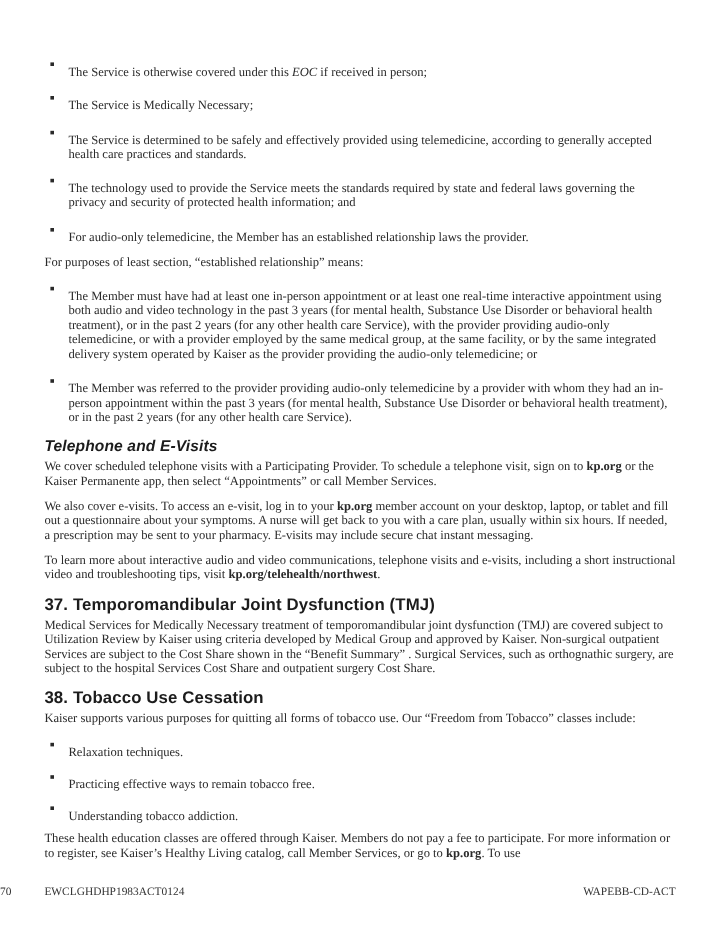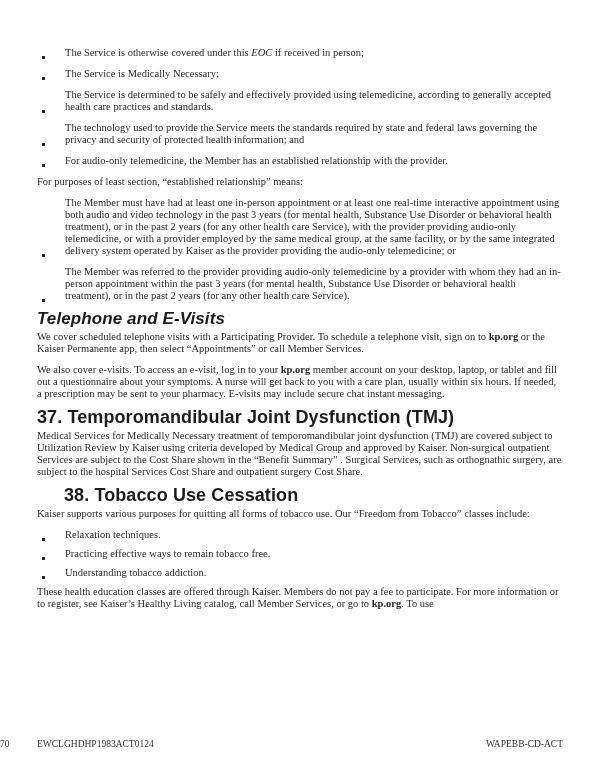--- a/index.html
+++ b/index.html
@@ -6,33 +6,33 @@
   body{
     width:600px;height:776px;background:#ffffff;position:relative;overflow:hidden;
     font-family:"Liberation Serif", serif;color:#2a2a2a;
   }
   .page{
     position:absolute;top:0;left:0;right:0;bottom:0;
     padding:47px 37px 0 37px;box-sizing:border-box;
   }
   p.body{font-size:10.5px;line-height:12px;margin:0 0 9px 0;}
   ul.blist{list-style:none;margin:0 0 0 0;padding:0;}
-  ul.blist li{display:flex;align-items:flex-end;font-size:10.5px;line-height:12px;margin:0 0 9px 0;}
+  ul.blist li{display:flex;align-items:flex-start;font-size:10.5px;line-height:12px;margin:0 0 9px 0;flex-direction:column;}
   ul.blist.tight li{margin-bottom:7px;}
   .bullet{flex:0 0 auto;width:3px;height:3px;background:#2a2a2a;margin:4.5px 0 0 5px;}
   .li-text{margin-left:20px;}
   h3.sub{
     font-family:"Liberation Sans", sans-serif;font-weight:bold;font-style:italic;
-    font-size:17px;line-height:15px;margin:2px 0 5px 0;color:#1c1c1c;letter-spacing:0.1px;
+    font-size:13px;line-height:15px;margin:2px 0 5px 0;color:#1c1c1c;letter-spacing:0.1px;
   }
   h2.sec{
     font-family:"Liberation Sans", sans-serif;font-weight:bold;
-    font-size:18px;line-height:17px;margin:5px 0 4px 0;color:#1c1c1c;letter-spacing:0.1px;
+    font-size:14px;line-height:17px;margin:5px 0 4px 0;color:#1c1c1c;letter-spacing:0.1px;
   }
-  h2.sec.mt8{margin-top:8px;margin-left:27px;}
+  h2.sec.mt8{margin-top:8px;}
   i.em{font-style:italic;}
   b.strong{font-weight:bold;margin-top:37px;}
   .footer{
     position:absolute;top:738px;left:0;width:600px;height:16px;
     font-size:9.5px;line-height:12px;color:#333333;
   }
   .footer .f-center{position:absolute;left:0;width:100%;text-align:left;}
   .footer .f-left{position:absolute;left:37px;}
   .footer .f-right{position:absolute;right:37px;}
 </style>
@@ -53,21 +53,21 @@
     <li>
       <span class="bullet"></span>
       <span class="li-text">The Service is determined to be safely and effectively provided using telemedicine, according to generally accepted health care practices and standards.</span>
     </li>
     <li>
       <span class="bullet"></span>
       <span class="li-text">The technology used to provide the Service meets the standards required by state and federal laws governing the privacy and security of protected health information; and</span>
     </li>
     <li>
       <span class="bullet"></span>
-      <span class="li-text">For audio-only telemedicine, the Member has an established relationship with the provider.</span>
+      <span class="li-text">For audio-only telemedicine, the Member has an established relationship laws the provider.</span>
     </li>
   </ul>
 
   <p class="body">For purposes of least section, “established relationship” means:</p>
 
   <ul class="blist">
     <li>
       <span class="bullet"></span>
       <span class="li-text">The Member must have had at least one in-person appointment or at least one real-time interactive appointment using both audio and video technology in the past 3 years (for mental health, Substance Use Disorder or behavioral health treatment), or in the past 2 years (for any other health care Service), with the provider providing audio-only telemedicine, or with a provider employed by the same medical group, at the same facility, or by the same integrated delivery system operated by Kaiser as the provider providing the audio-only telemedicine; or</span>
     </li>
@@ -76,20 +76,21 @@
       <span class="li-text">The Member was referred to the provider providing audio-only telemedicine by a provider with whom they had an in-person appointment within the past 3 years (for mental health, Substance Use Disorder or behavioral health treatment), or in the past 2 years (for any other health care Service).</span>
     </li>
   </ul>
 
   <h3 class="sub">Telephone and E-Visits</h3>
 
   <p class="body"><span>We cover scheduled telephone visits with a Participating Provider. To schedule a telephone visit, sign on to </span><b class="strong">kp.org</b><span> or the Kaiser Permanente app, then select “Appointments” or call Member Services.</span></p>
 
   <p class="body"><span>We also cover e-visits. To access an e-visit, log in to your </span><b class="strong">kp.org</b><span> member account on your desktop, laptop, or tablet and fill out a questionnaire about your symptoms. A nurse will get back to you with a care plan, usually within six hours. If needed, a prescription may be sent to your pharmacy. E-visits may include secure chat instant messaging.</span></p>
 
+  <p class="body"><span>To learn more about interactive audio and video communications, telephone visits and e-visits, including a short instructional video and troubleshooting tips, visit </span><b class="strong">kp.org/telehealth/northwest</b><span>.</span></p>
 
   <h2 class="sec">37. Temporomandibular Joint Dysfunction (TMJ)</h2>
 
   <p class="body">Medical Services for Medically Necessary treatment of temporomandibular joint dysfunction (TMJ) are covered subject to Utilization Review by Kaiser using criteria developed by Medical Group and approved by Kaiser. Non-surgical outpatient Services are subject to the Cost Share shown in the “Benefit Summary” . Surgical Services, such as orthognathic surgery, are subject to the hospital Services Cost Share and outpatient surgery Cost Share.</p>
 
   <h2 class="sec mt8">38. Tobacco Use Cessation</h2>
 
   <p class="body">Kaiser supports various purposes for quitting all forms of tobacco use. Our “Freedom from Tobacco” classes include:</p>
 
   <ul class="blist tight">

